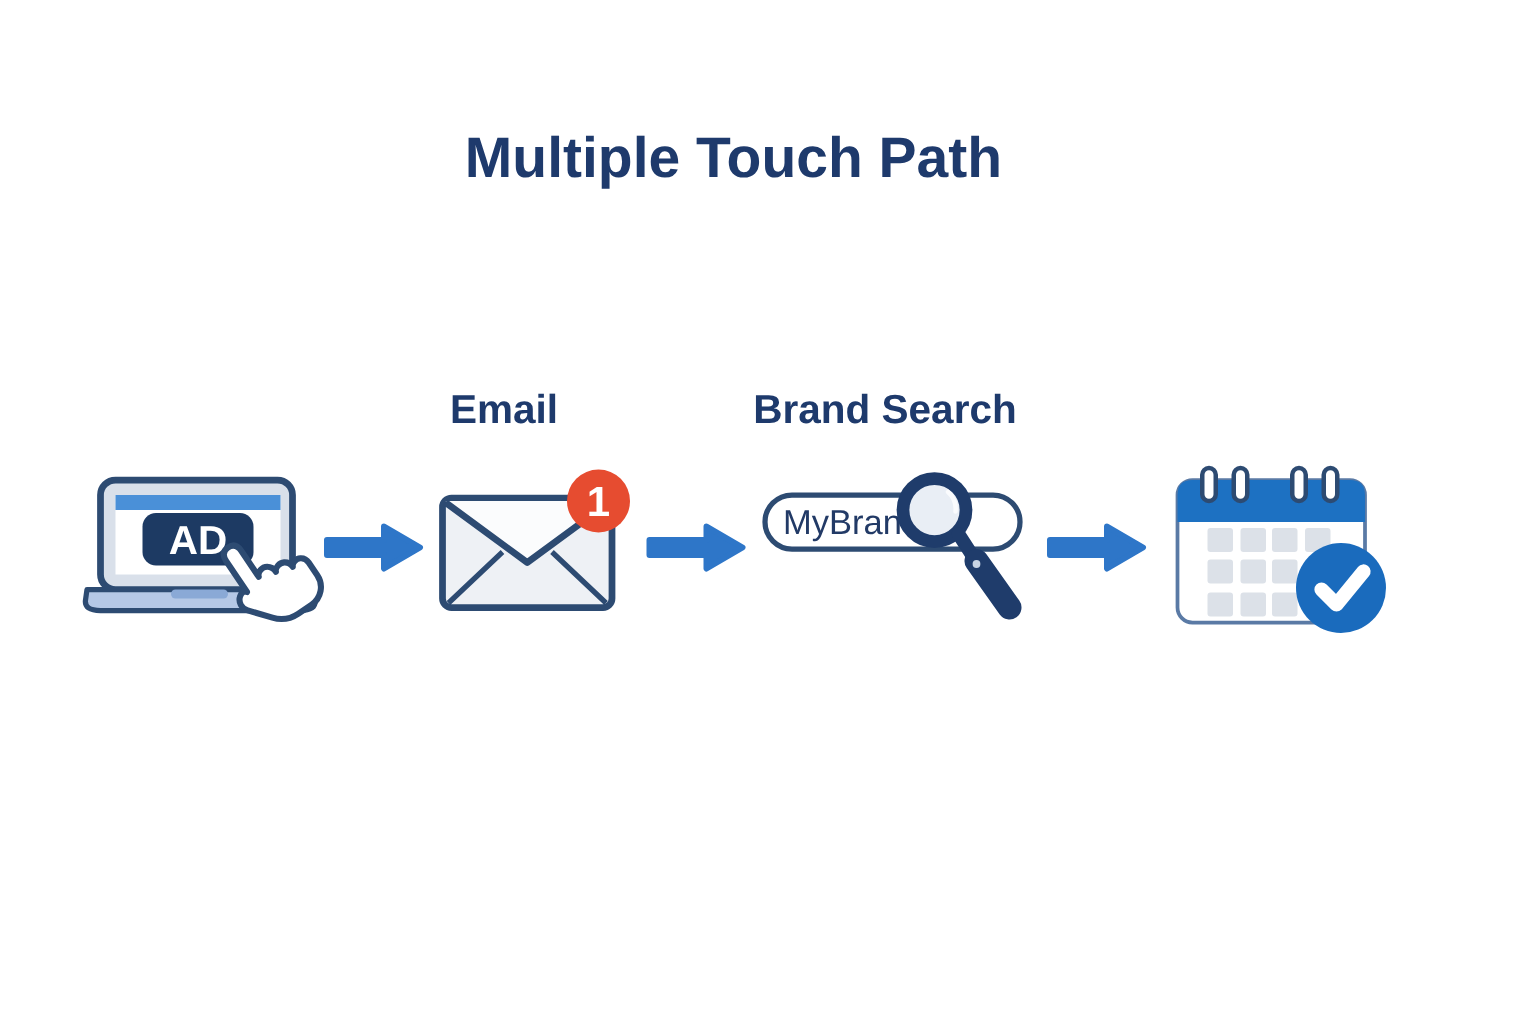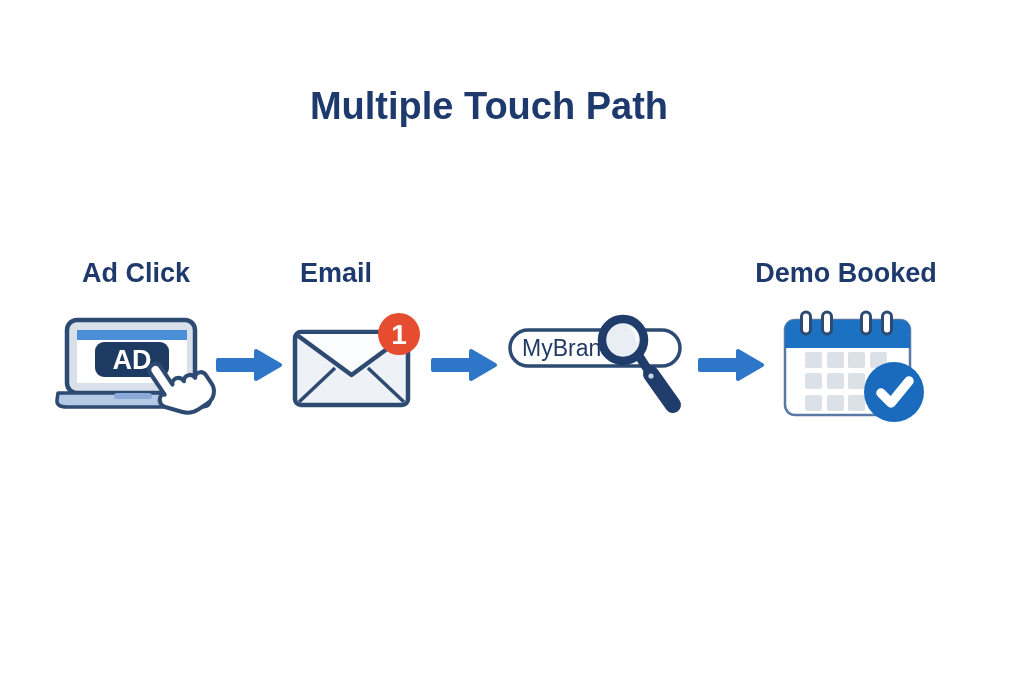--- a/index.html
+++ b/index.html
@@ -33,23 +33,22 @@
   .icon, .arrow { position: absolute; overflow: visible; }
   .canvas svg text { font-family: "Liberation Sans", sans-serif; }
 </style>
 </head>
 <body>
 
 <div class="canvas">
 
   <div class="title">Multiple Touch Path</div>
 
-  <div class="stage-label" style="left:136px">Ad Click</div>
   <div class="stage-label" style="left:336px">Email</div>
-  <div class="stage-label" style="left:846px">Demo Booked</div>
+  <div class="stage-label" style="left:590px">Brand Search</div>
 
   <svg class="icon" style="left:54px; top:312px" width="160" height="130" viewBox="0 0 160 130">
     <rect x="13" y="8" width="128" height="73" rx="10" fill="#d9e0ea" stroke="#2d4b72" stroke-width="4.5"></rect>
     <rect x="23" y="18" width="110" height="53" fill="#ffffff"></rect>
     <rect x="23" y="18" width="110" height="10" fill="#4a90d8"></rect>
     <path d="M4 81 L152 81 L156 88 Q157 95 146 95 L13 95 Q2 95 3 88 Z" fill="#b5c8e6" stroke="#2d4b72" stroke-width="3.5" stroke-linejoin="round"></path>
     <rect x="60" y="81" width="38" height="6" rx="3" fill="#8aa9d6"></rect>
     <rect x="41" y="30" width="74" height="35" rx="9" fill="#1d3a63"></rect>
     <text x="78" y="57" text-anchor="middle" font-size="27" font-weight="700" fill="#ffffff">AD</text>
     <path d="M -4.5 5 Q -4.5 0 0 0 Q 4.5 0 4.5 5 L 4.5 20.5

